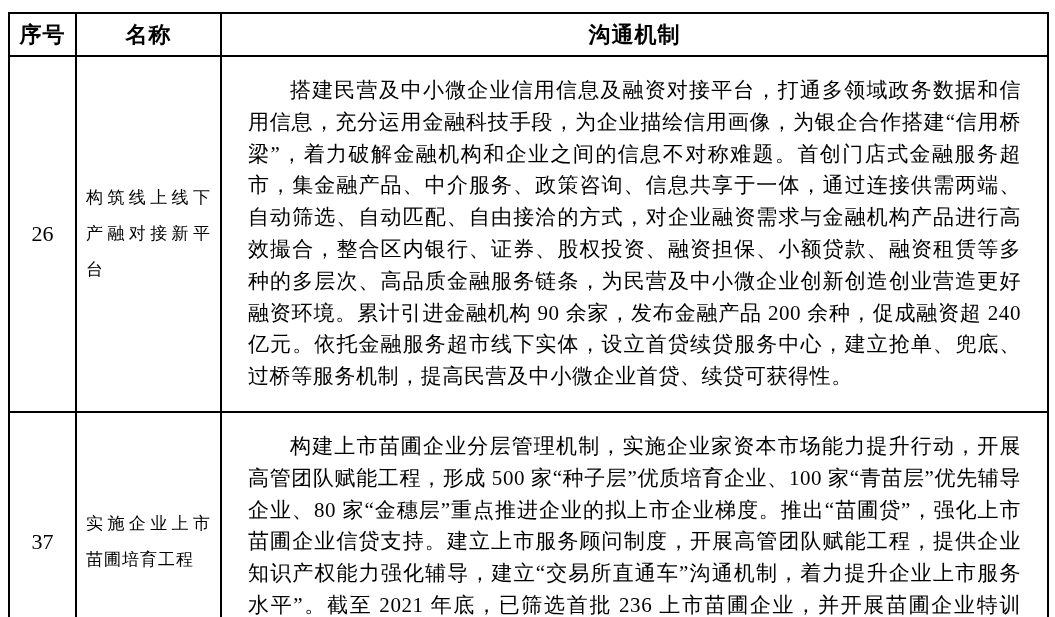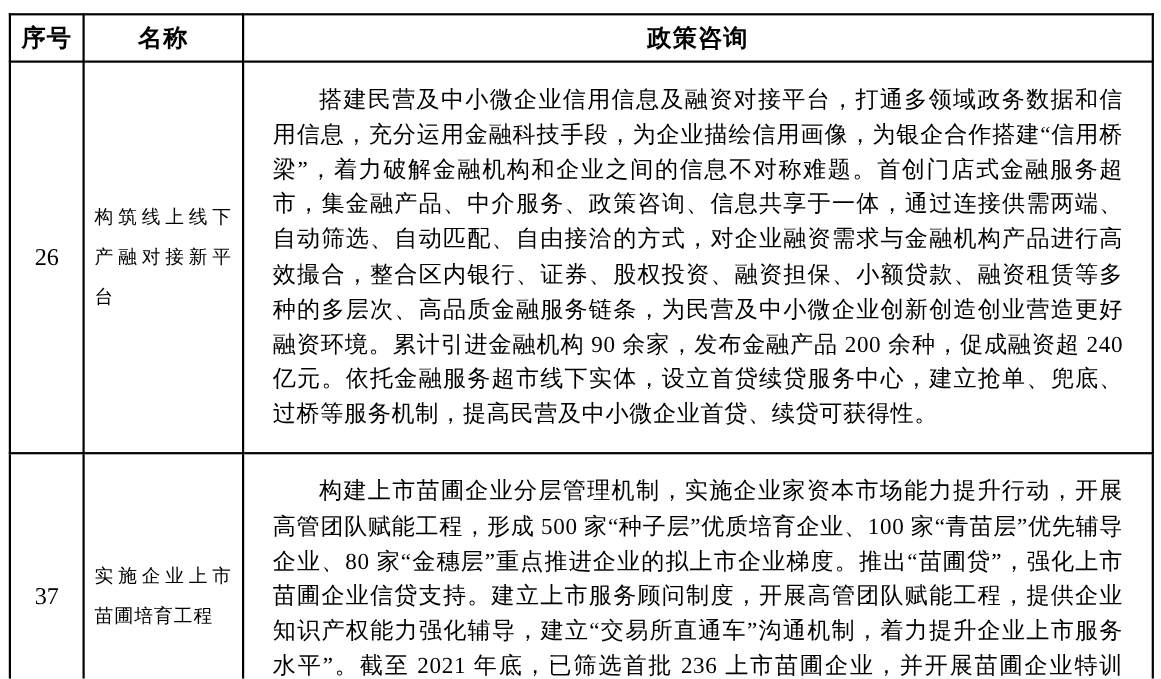--- a/index.html
+++ b/index.html
@@ -81,21 +81,21 @@
   <table class="doc-table">
     <colgroup>
       <col class="col-no">
       <col class="col-name">
       <col class="col-content">
     </colgroup>
     <thead>
       <tr>
         <th class="header-cell">序号</th>
         <th class="header-cell">名称</th>
-        <th class="header-cell">政策咨询</th>
+        <th class="header-cell">沟通机制</th>
       </tr>
     </thead>
     <tbody>
       <tr class="row-26">
         <td class="no-cell">26</td>
         <td class="name-cell">构筑线上线下产融对接新平台</td>
         <td class="content-cell">
           <p>搭建民营及中小微企业信用信息及融资对接平台，打通多领域政务数据和信用信息，充分运用金融科技手段，为企业描绘信用画像，为银企合作搭建“信用桥梁”，着力破解金融机构和企业之间的信息不对称难题。首创门店式金融服务超市，集金融产品、中介服务、政策咨询、信息共享于一体，通过连接供需两端、自动筛选、自动匹配、自由接洽的方式，对企业融资需求与金融机构产品进行高效撮合，整合区内银行、证券、股权投资、融资担保、小额贷款、融资租赁等多种的多层次、高品质金融服务链条，为民营及中小微企业创新创造创业营造更好融资环境。累计引进金融机构 90 余家，发布金融产品 200 余种，促成融资超 240 亿元。依托金融服务超市线下实体，设立首贷续贷服务中心，建立抢单、兜底、过桥等服务机制，提高民营及中小微企业首贷、续贷可获得性。</p>
         </td>
       </tr>

